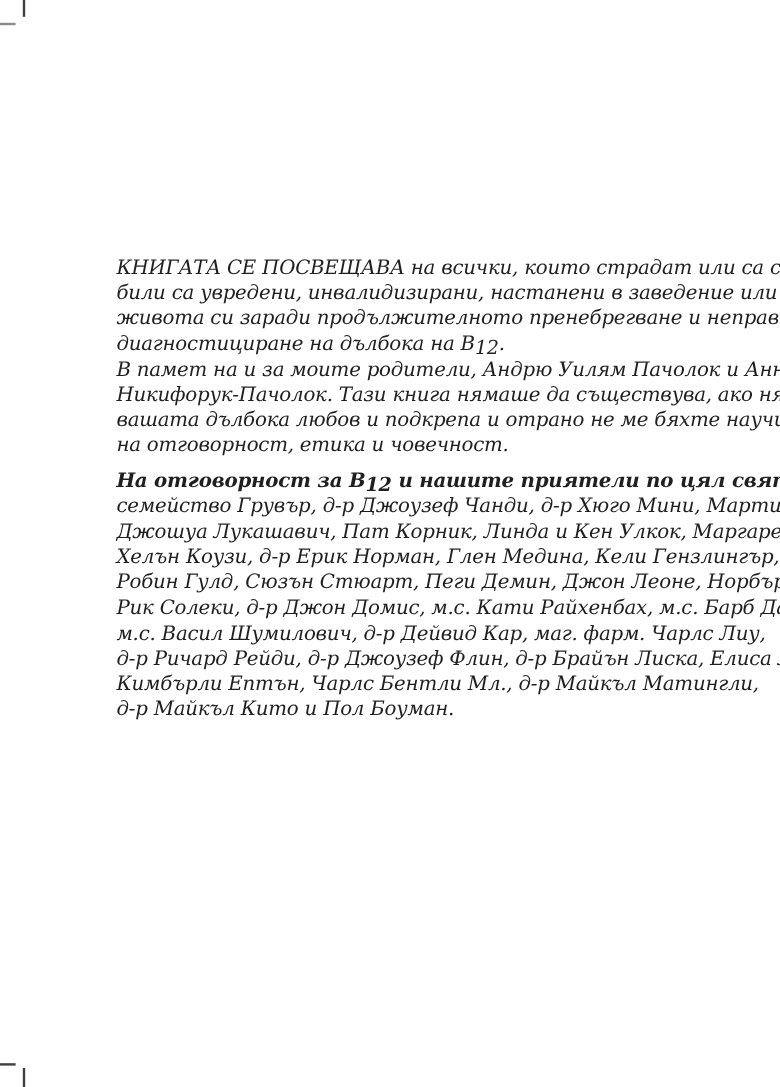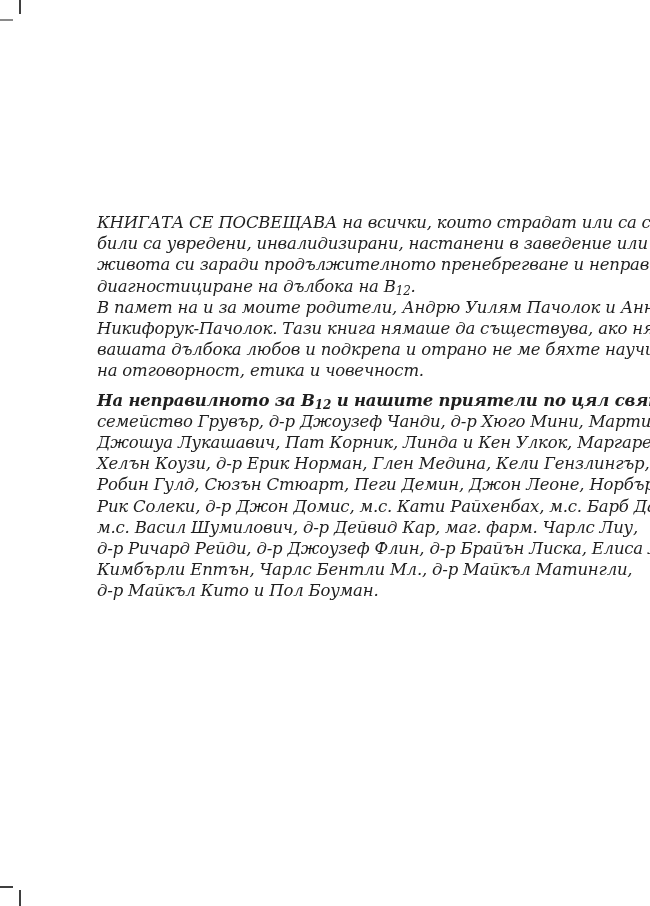--- a/index.html
+++ b/index.html
@@ -35,21 +35,21 @@
     letter-spacing: -0.2px;
   }
   .line {
     white-space: nowrap;
   }
   .advocates-heading {
     font-weight: bold;
     margin-top: 8px;
   }
   sub.chem {
-    font-size: 12px;
+    font-size: 16px;
     line-height: 0;
     vertical-align: -3px;
     font-style: italic;
   }
 </style>
 </head>
 <body>
 
 <div class="page">
 
@@ -68,21 +68,21 @@
     </div>
 
     <div>
       <div class="line">В памет на и за моите родители, Андрю Уилям Пачолок и Анна Джун</div>
       <div class="line">Никифорук-Пачолок. Тази книга нямаше да съществува, ако нямах</div>
       <div class="line">вашата дълбока любов и подкрепа и отрано не ме бяхте научили</div>
       <div class="line">на отговорност, етика и човечност.</div>
     </div>
 
     <div>
-      <div class="line advocates-heading"><span>На неправилното за B</span><sub class="chem">12</sub><span> и нашите приятели по цял свят:</span></div>
+      <div class="line advocates-heading"><span>На отговорност за B</span><sub class="chem">12</sub><span> и нашите приятели по цял свят:</span></div>
       <div class="line">семейство Грувър, д-р Джоузеф Чанди, д-р Хюго Мини, Мартин Хупър,</div>
       <div class="line">Джошуа Лукашавич, Пат Корник, Линда и Кен Улкок, Маргарет Венски,</div>
       <div class="line">Хелън Коузи, д-р Ерик Норман, Глен Медина, Кели Гензлингър,</div>
       <div class="line">Робин Гулд, Сюзън Стюарт, Пеги Демин, Джон Леоне, Норбърт Бибуик,</div>
       <div class="line">Рик Солеки, д-р Джон Домис, м.с. Кати Райхенбах, м.с. Барб Дарга,</div>
       <div class="line">м.с. Васил Шумилович, д-р Дейвид Кар, маг. фарм. Чарлс Лиу,</div>
       <div class="line">д-р Ричард Рейди, д-р Джоузеф Флин, д-р Брайън Лиска, Елиса Ленърд,</div>
       <div class="line">Кимбърли Ептън, Чарлс Бентли Мл., д-р Майкъл Матингли,</div>
       <div class="line">д-р Майкъл Кито и Пол Боуман.</div>
     </div>

